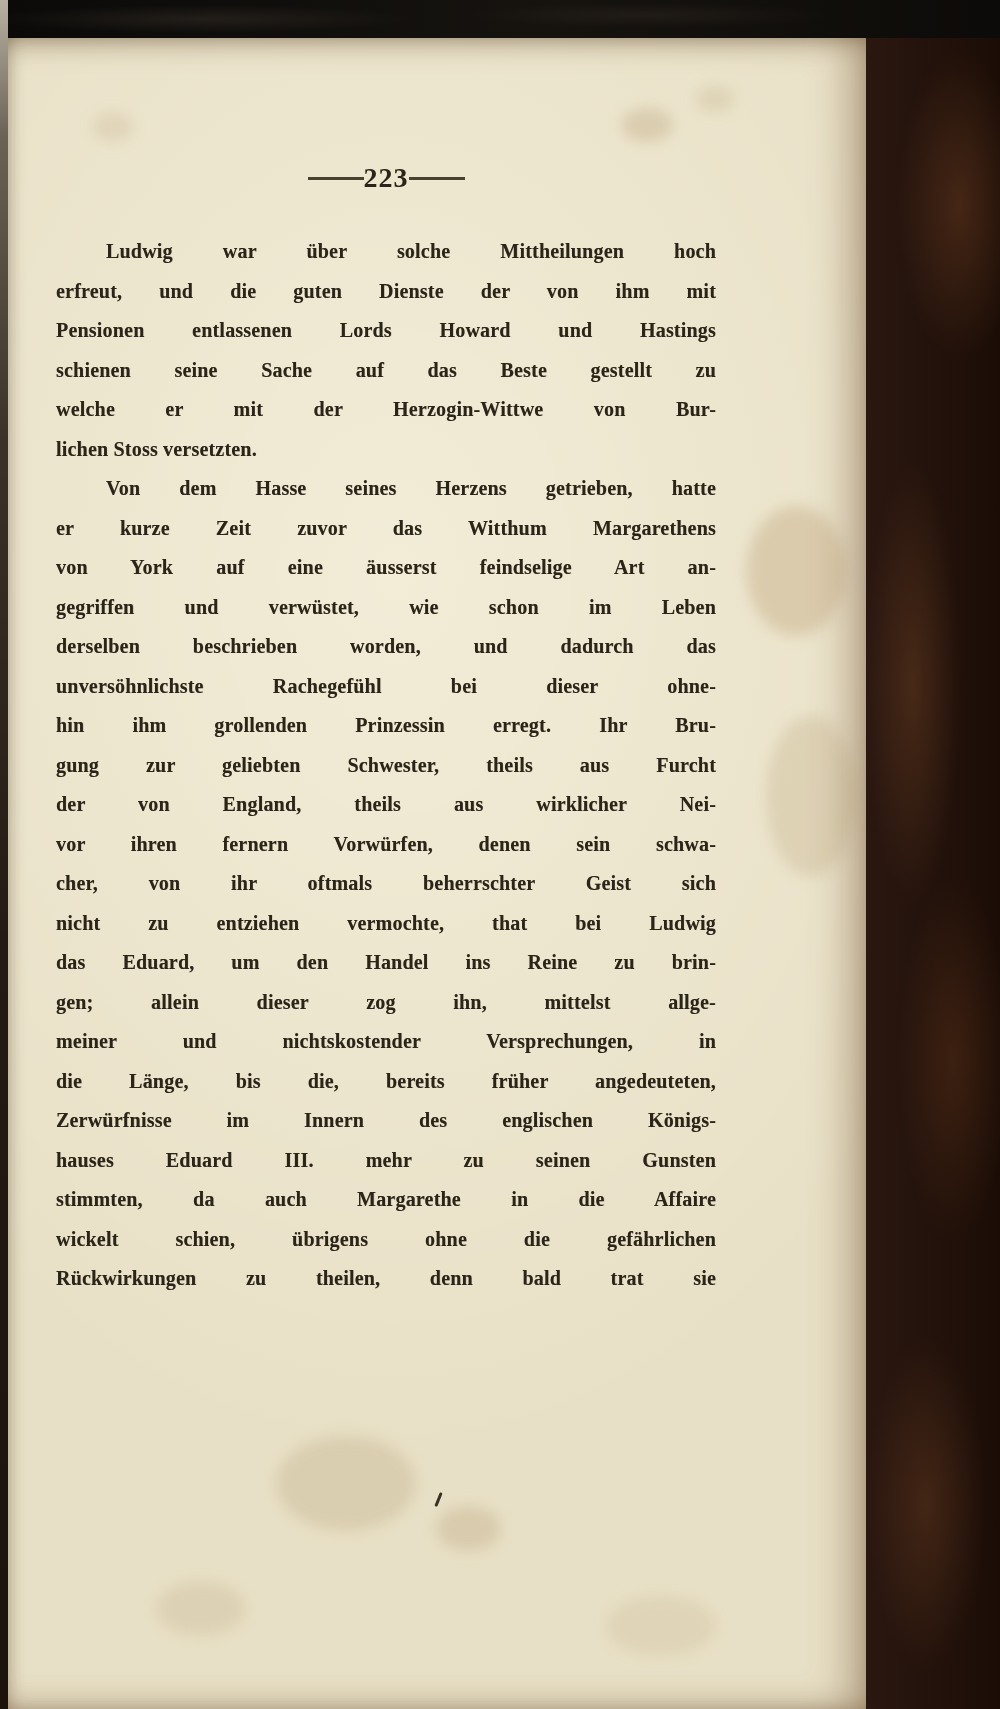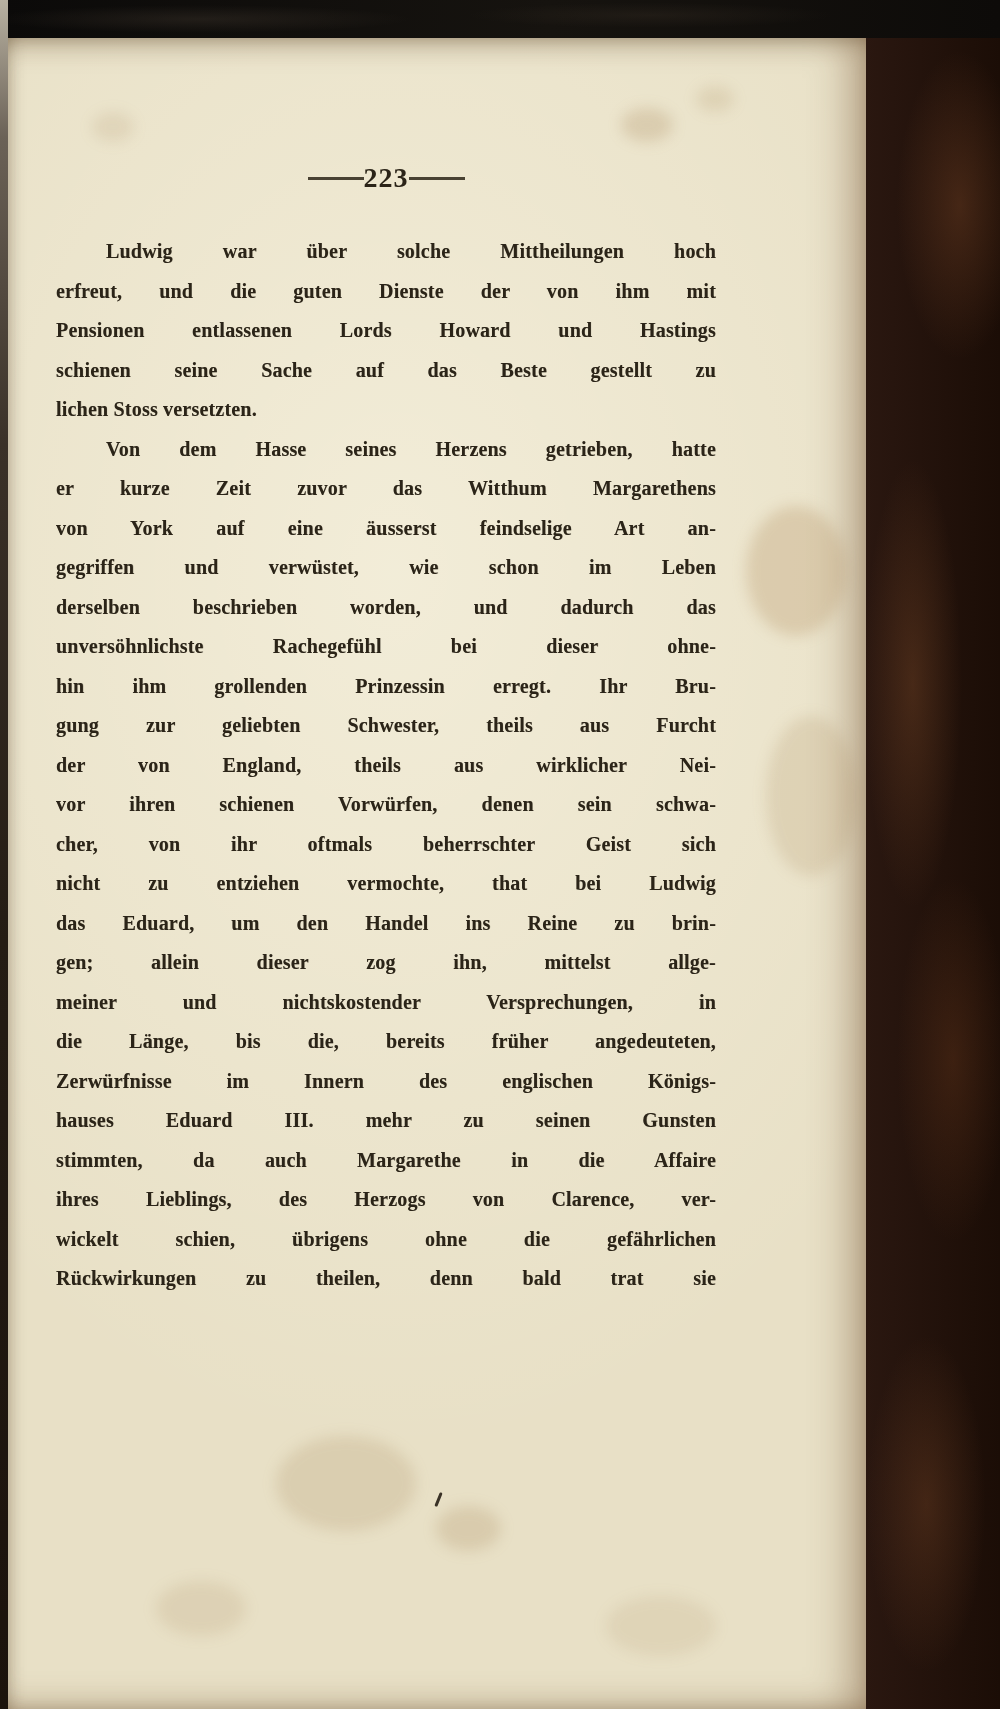--- a/index.html
+++ b/index.html
@@ -144,41 +144,41 @@
       <span class="rule"></span>
       <span class="pagenum">223</span>
       <span class="rule"></span>
     </div>
 
     <div class="text-block">
         <div class="line indent">Ludwig war über solche Mittheilungen hoch</div>
         <div class="line">erfreut, und die guten Dienste der von ihm mit</div>
         <div class="line">Pensionen entlassenen Lords Howard und Hastings</div>
         <div class="line">schienen seine Sache auf das Beste gestellt zu</div>
+        <div class="line">welche er mit der Herzogin-Wittwe von Bur-</div>
         <div class="line no-justify">lichen Stoss versetzten.</div>
         <div class="line indent">Von dem Hasse seines Herzens getrieben, hatte</div>
         <div class="line">er kurze Zeit zuvor das Witthum Margarethens</div>
         <div class="line">von York auf eine äusserst feindselige Art an-</div>
         <div class="line">gegriffen und verwüstet, wie schon im Leben</div>
         <div class="line">derselben beschrieben worden, und dadurch das</div>
         <div class="line">unversöhnlichste Rachegefühl bei dieser ohne-</div>
         <div class="line">hin ihm grollenden Prinzessin erregt. Ihr Bru-</div>
         <div class="line">gung zur geliebten Schwester, theils aus Furcht</div>
         <div class="line">der von England, theils aus wirklicher Nei-</div>
-        <div class="line">vor ihren schienen Vorwürfen, denen sein schwa-</div>
+        <div class="line">vor ihren fernern Vorwürfen, denen sein schwa-</div>
         <div class="line">cher, von ihr oftmals beherrschter Geist sich</div>
         <div class="line">nicht zu entziehen vermochte, that bei Ludwig</div>
         <div class="line">das Eduard, um den Handel ins Reine zu brin-</div>
         <div class="line">gen; allein dieser zog ihn, mittelst allge-</div>
         <div class="line">meiner und nichtskostender Versprechungen, in</div>
         <div class="line">die Länge, bis die, bereits früher angedeuteten,</div>
         <div class="line">Zerwürfnisse im Innern des englischen Königs-</div>
         <div class="line">hauses Eduard III. mehr zu seinen Gunsten</div>
         <div class="line">stimmten, da auch Margarethe in die Affaire</div>
-        <div class="line">ihres Lieblings, des Herzogs von Clarence, ver-</div>
         <div class="line">wickelt schien, übrigens ohne die gefährlichen</div>
         <div class="line">Rückwirkungen zu theilen, denn bald trat sie</div>
       </div>
 
     <div class="stain s1"></div>
     <div class="stain s2"></div>
     <div class="stain s3"></div>
     <div class="stain s4"></div>
     <div class="stain s5"></div>
     <div class="stain s6"></div>

